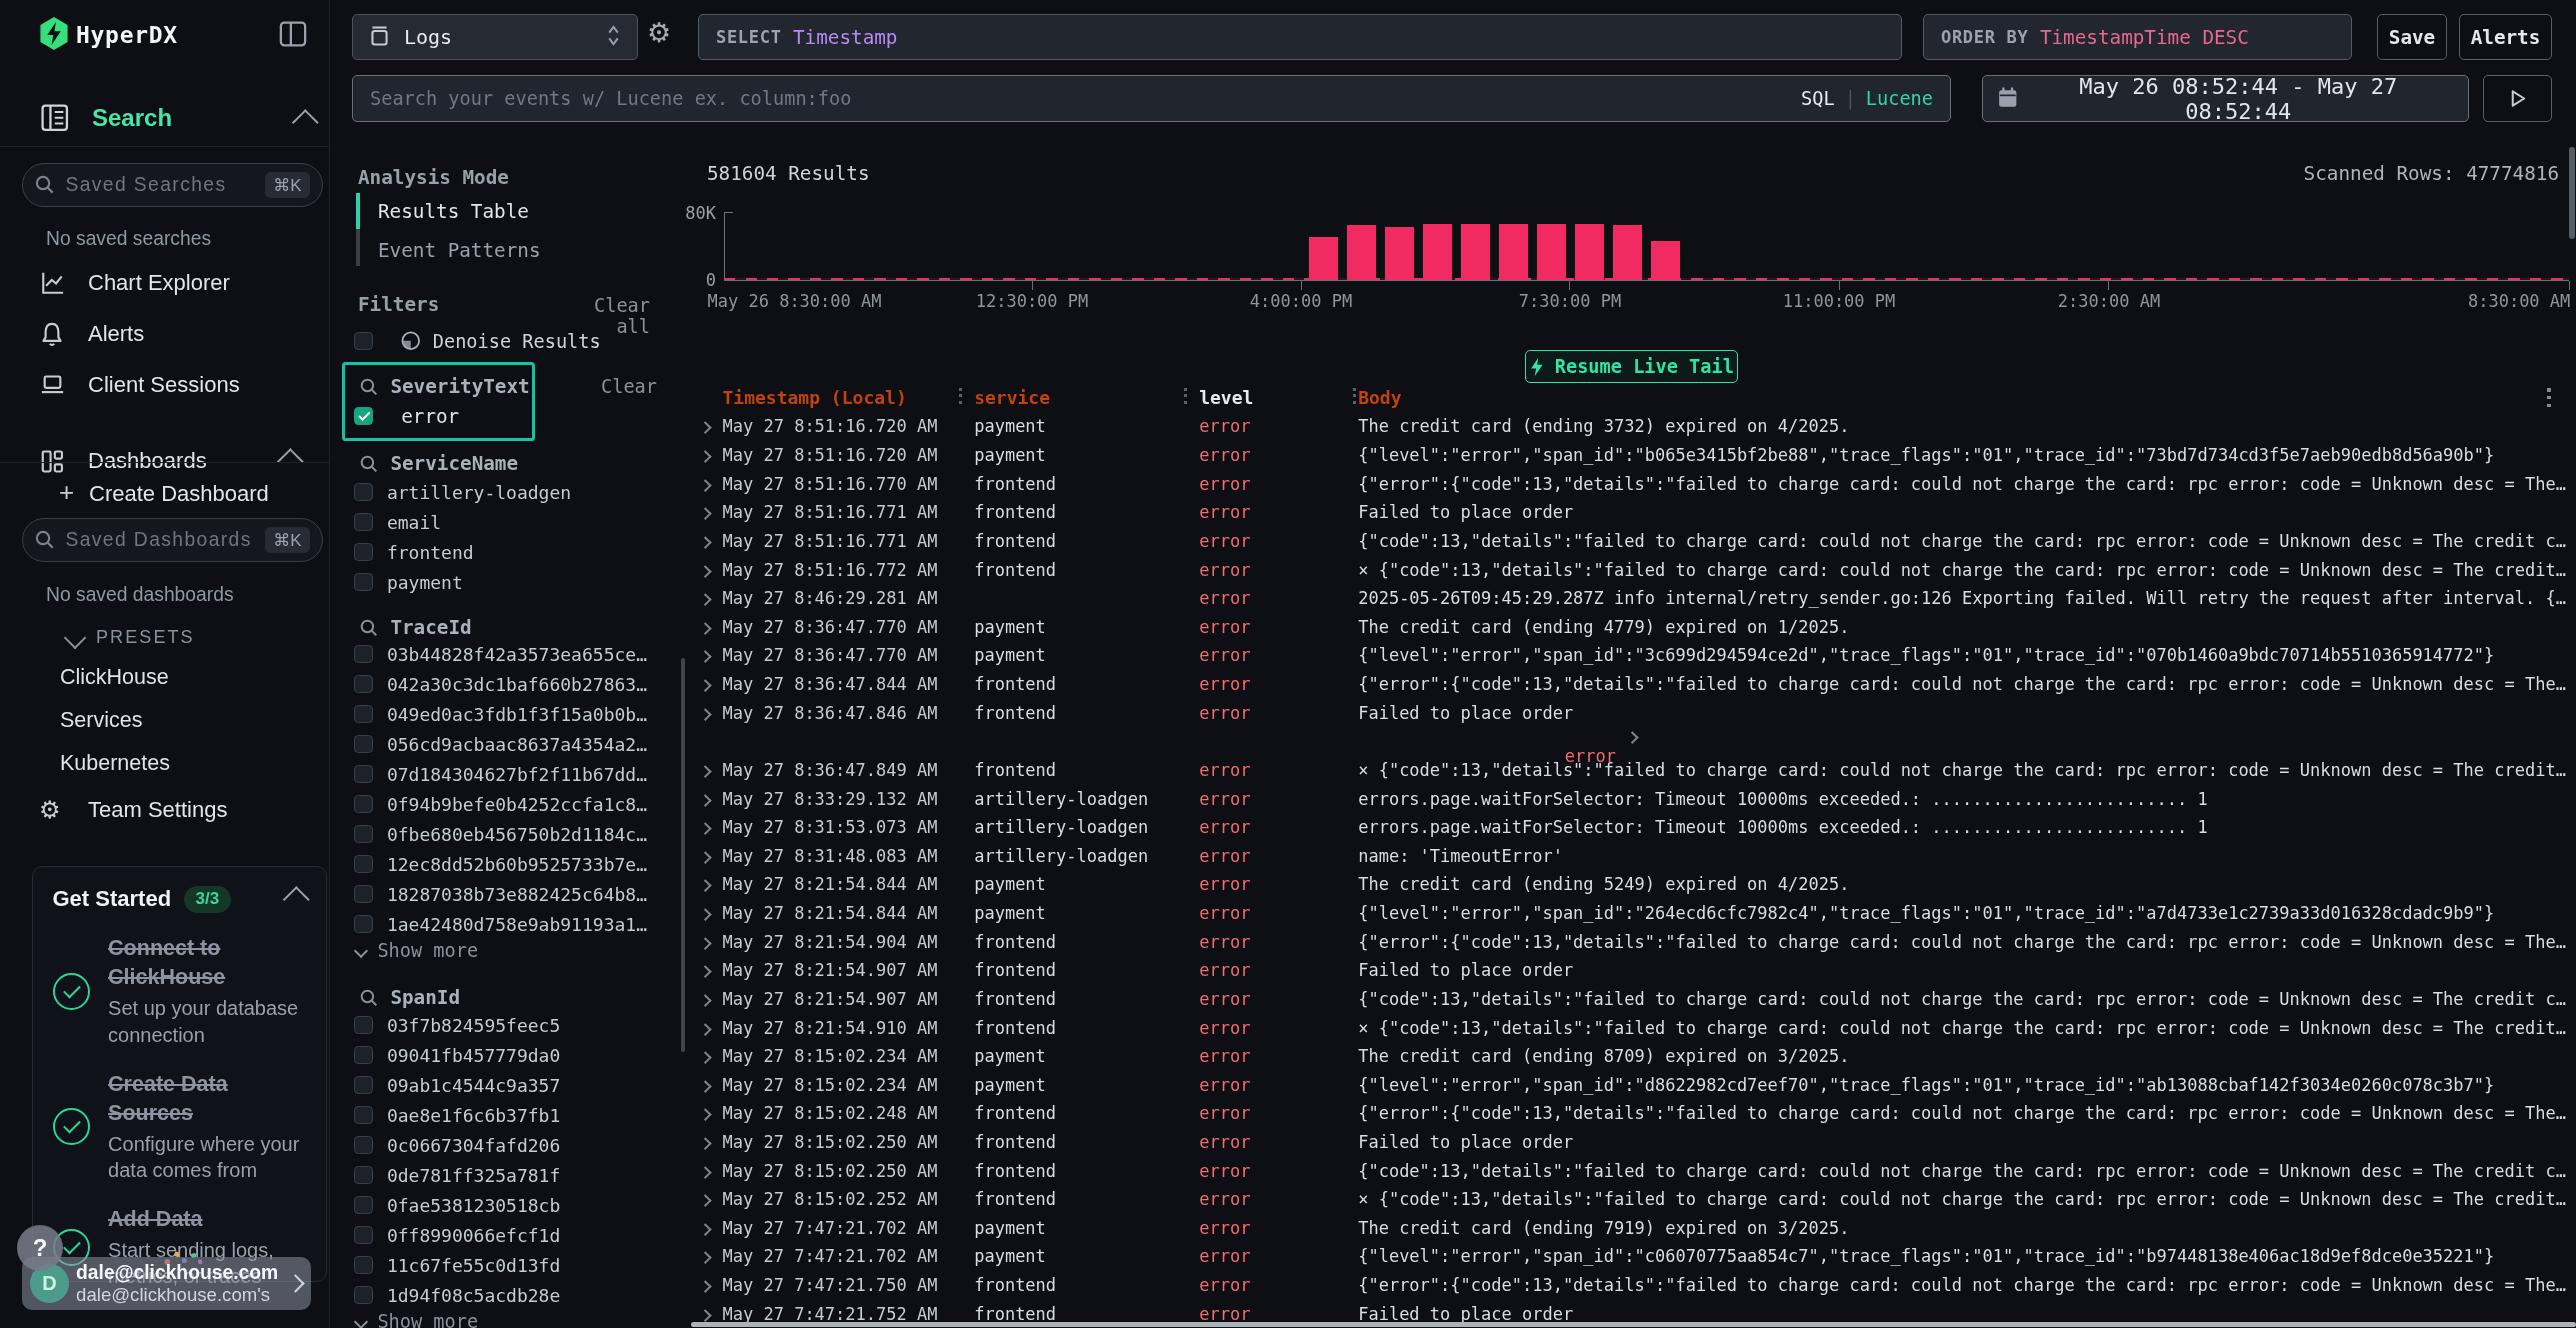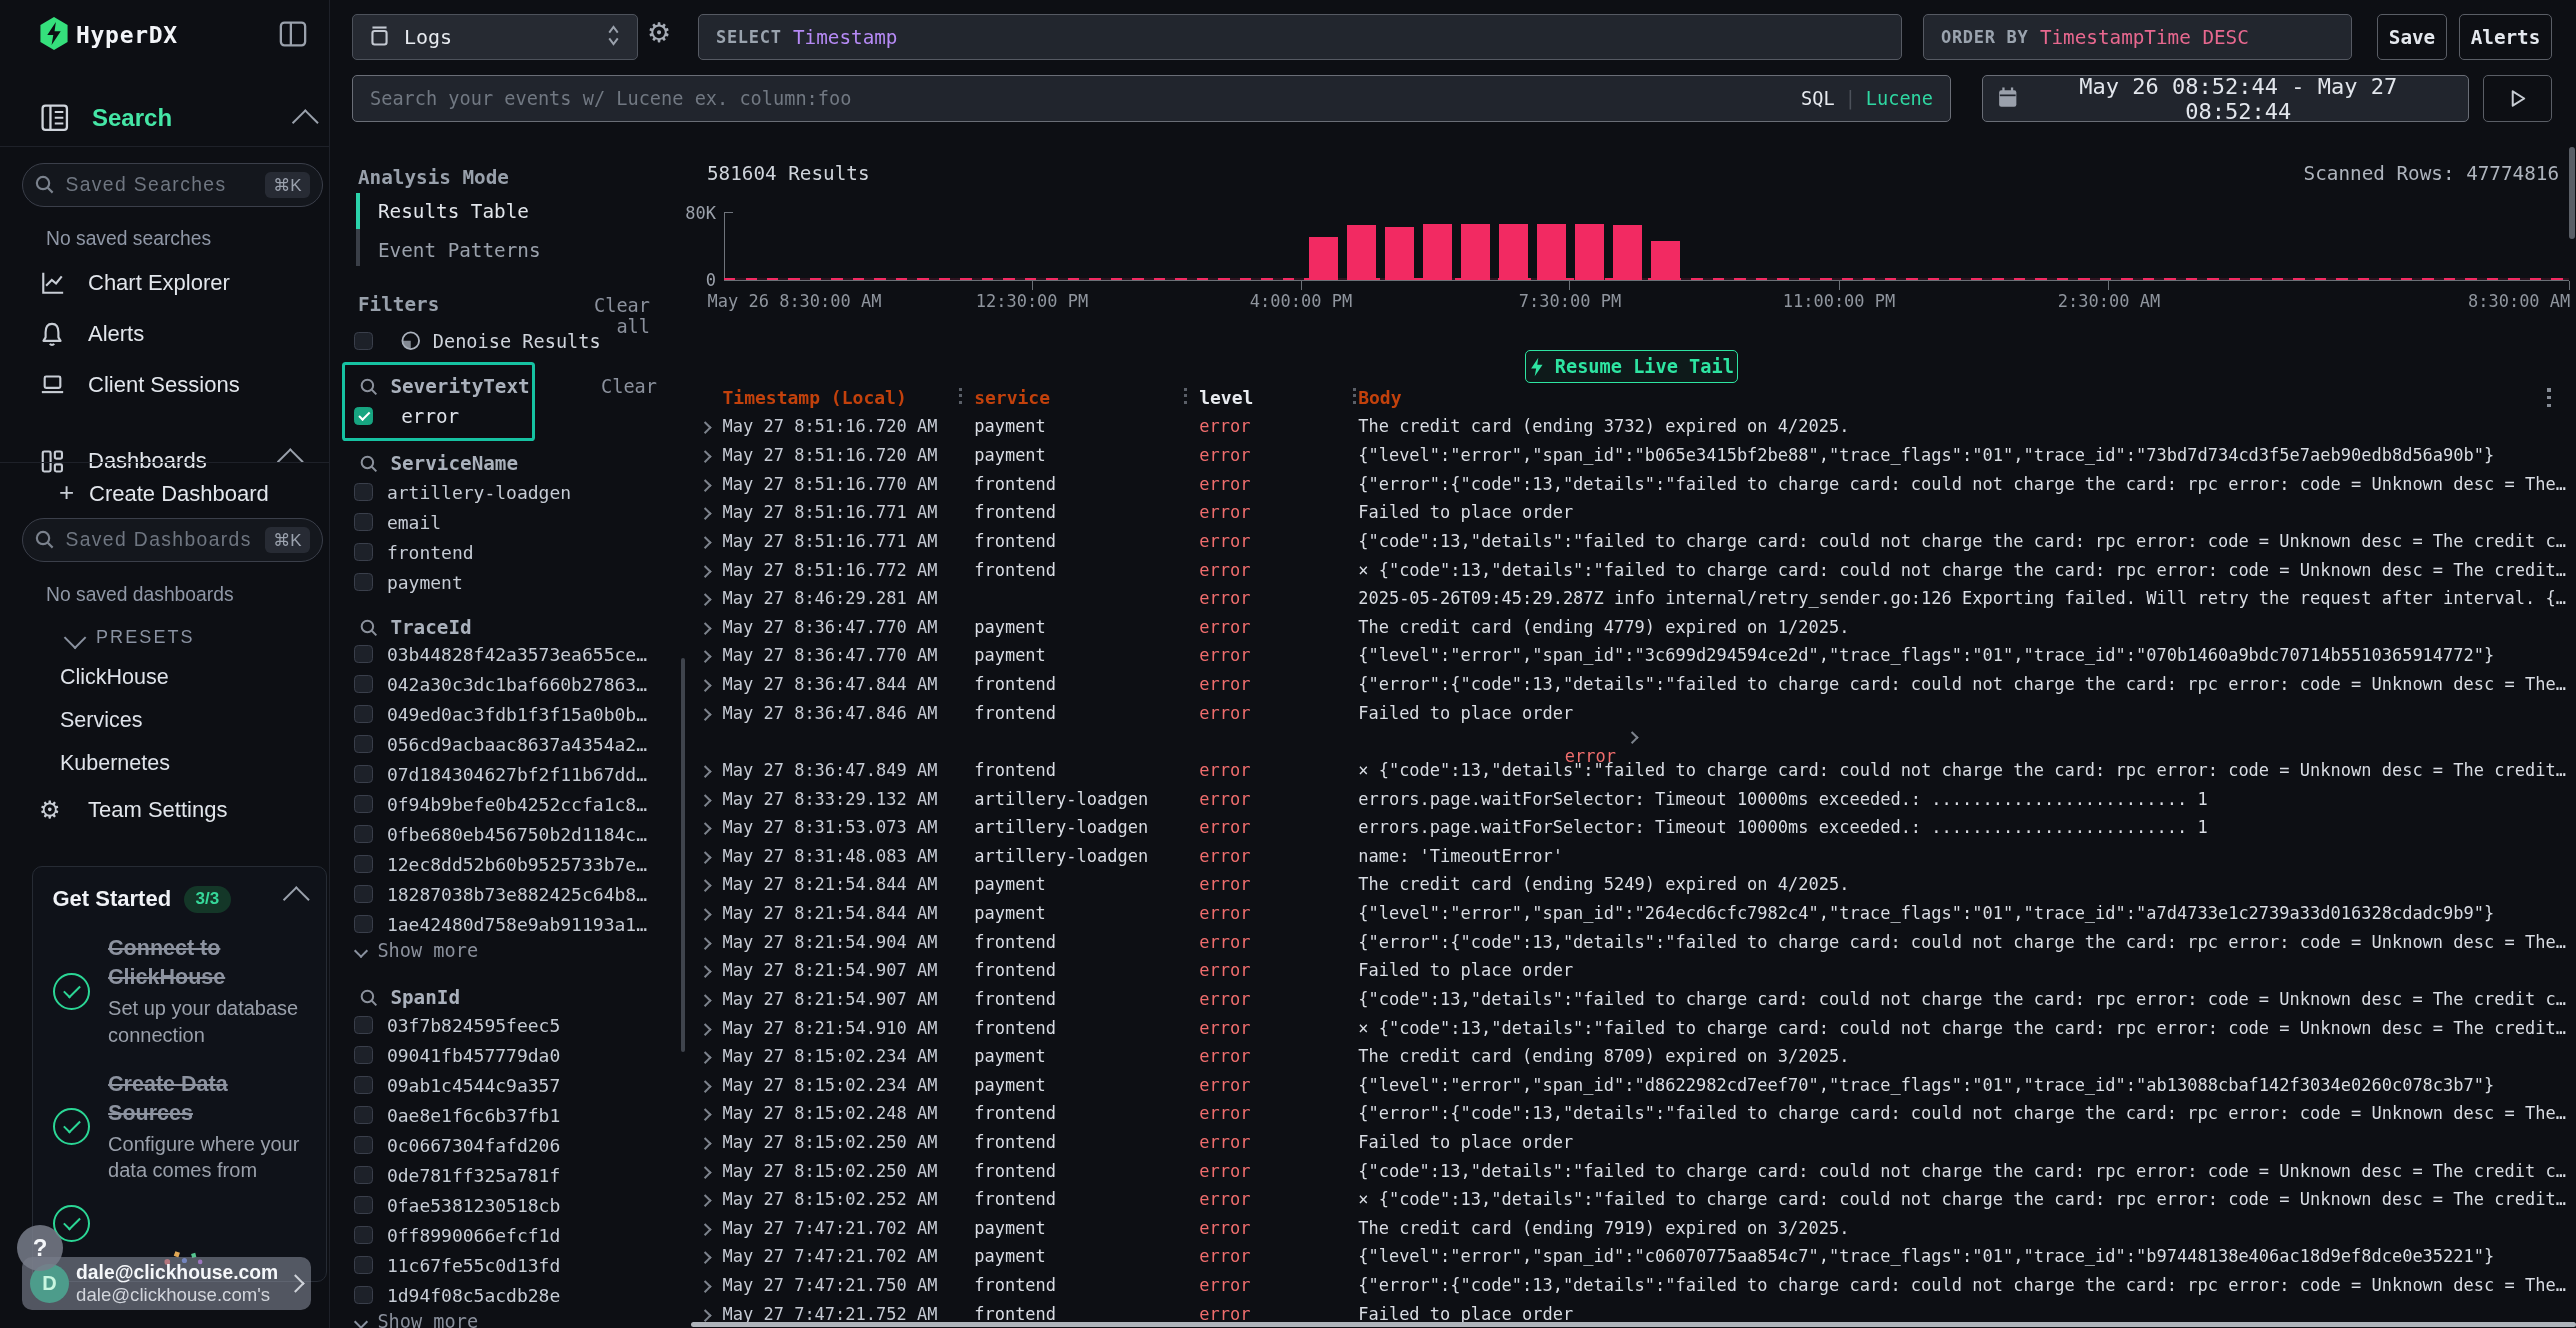--- a/index.html
+++ b/index.html
@@ -307,20 +307,24 @@
     </div>
     <div class="gs-item">
       <span class="gs-check"></span>
       <span>
         <span class="gs-item-title" style="display:block">Create Data Sources</span>
         <span class="gs-item-desc" style="display:block">Configure where your data comes from</span>
       </span>
     </div>
     <div class="gs-item">
       <span class="gs-check"></span>
+      <span>
+        <span class="gs-item-title" style="display:block">Add Data</span>
+        <span class="gs-item-desc" style="display:block">Start sending logs, metrics, or traces</span>
+      </span>
     </div>
   </div>
 
   <div class="helpbtn sans">?</div>
   <span class="confetti">
     <svg width="40" height="21.5" viewBox="0 0 28 15">
         <circle cx="3" cy="9" r="2" fill="#e25555"></circle>
         <rect x="8" y="2" width="3.4" height="3.4" fill="#e2a855" transform="rotate(20 9.7 3.7)"></rect>
         <circle cx="15" cy="8" r="1.8" fill="#5577e2"></circle>
         <rect x="20" y="3" width="3" height="3" fill="#55c58f" transform="rotate(-15 21.5 4.5)"></rect>

